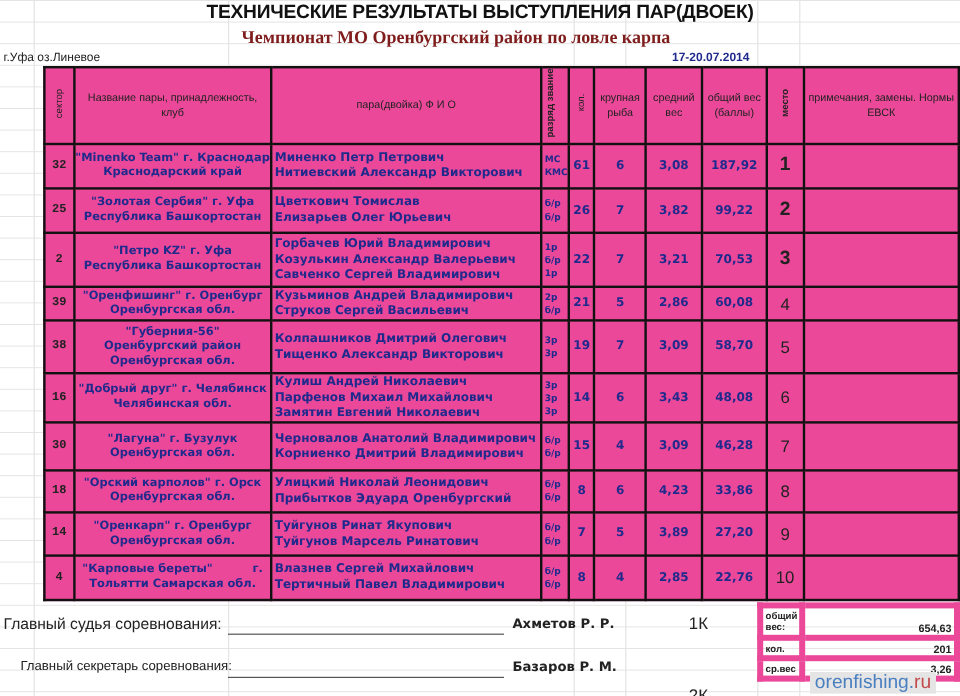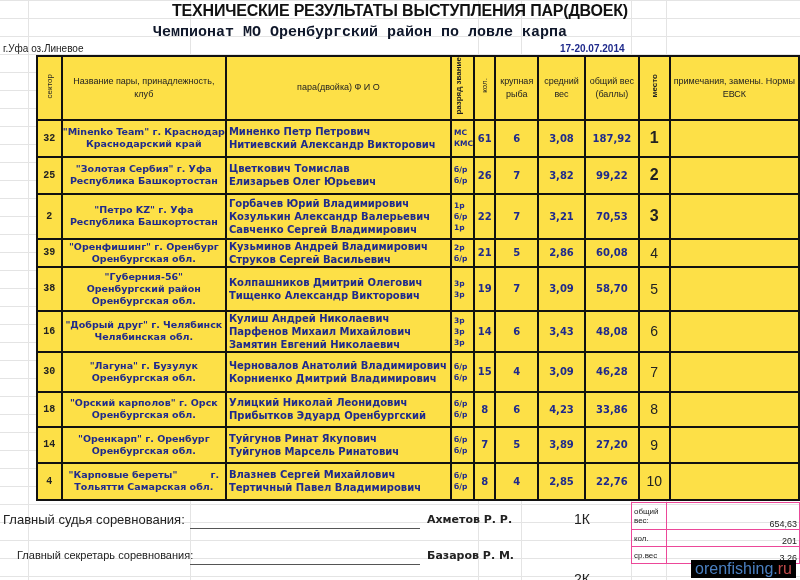--- a/index.html
+++ b/index.html
@@ -2,44 +2,44 @@
 <html><head>
 <meta charset="utf-8">
 <style>
   html, body { margin:0; padding:0; }
   body { width:800px; height:580px; background:#ffffff; position:relative; overflow:hidden; font-family:"DejaVu Sans", sans-serif; }
   .grid-bg { position:absolute; inset:0;
     background-image: linear-gradient(#e4e4e4 1px, transparent 1px);
     background-size: 100% 18px; }
   .vline { position:absolute; top:0; bottom:0; width:1px; background:#e4e4e4; }
   .title { position:absolute; left:0; width:800px; top:2px; text-align:center; font-family:"Liberation Sans", sans-serif; font-weight:bold; font-size:16px; color:#111; letter-spacing:-0.2px; }
-  .subtitle { position:absolute; left:0; width:720px; top:24px; text-align:center; font-family:Liberation Mono, monospace; font-weight:bold; font-size:15px; color:#0f172a; }
+  .subtitle { position:absolute; left:0; width:720px; top:24px; text-align:center; font-family:Liberation Serif, serif; font-weight:bold; font-size:15px; color:#7f1d1d;padding-left:20px; }
   .loc { position:absolute; left:3px; top:43px; font-family:"Liberation Sans", sans-serif; font-size:10px; color:#222; }
   .date { position:absolute; left:560px; top:43px; font-family:"Liberation Sans", sans-serif; font-size:10px; font-weight:bold; color:#1f2a8c; }
-  table.res { position:absolute; left:0; top:55px; border-collapse:collapse; table-layout:fixed; background:#fde047;margin-left:36px; }
+  table.res { position:absolute; left:0; top:55px; border-collapse:collapse; table-layout:fixed; background:#ec4899;margin-left:36px; }
   table.res td, table.res th { border:2px solid #111; padding:0; text-align:center; vertical-align:middle; overflow:hidden; }
   table.res th { font-family:"Liberation Sans", sans-serif; font-weight:normal; font-size:9px; color:#222; line-height:13px; }
   .vert { writing-mode:vertical-rl; transform:rotate(180deg); font-size:8px; line-height:9px; display:inline-block; }
   .vert-b { font-weight:bold; }
   .club { font-family:"DejaVu Sans", sans-serif; font-weight:bold; font-size:9.5px; color:#1f2a8c; line-height:12px; }
   .names { text-align:left !important; padding-left:2px !important; font-family:"DejaVu Sans", sans-serif; font-weight:bold; font-size:10px; color:#1f2a8c; line-height:13px; white-space:nowrap; }
   .sector { font-family:Liberation Mono, monospace; font-weight:bold; font-size:10px; color:#222; }
   .rank { text-align:left !important; padding-left:2px !important; font-family:"DejaVu Sans", sans-serif; font-weight:bold; font-size:7.5px; color:#1f2a8c; line-height:11px; }
   .num { font-family:"DejaVu Sans", sans-serif; font-weight:bold; font-size:10px; color:#1f2a8c; }
   .place { font-family:"Liberation Sans", sans-serif; font-size:14px; color:#222; }
   .place-top { font-weight:bold; font-size:16px; }
   .names div, .club div, .rank div { white-space:nowrap; }
   .foot-label { position:absolute; font-family:"Liberation Sans", sans-serif; color:#222; }
   .sig-line { position:absolute; height:1px; background:#555; }
   .foot-name { position:absolute; font-family:"DejaVu Sans", sans-serif; font-weight:bold; font-size:11px; color:#222; }
   .foot-cat { position:absolute; font-family:"Liberation Sans", sans-serif; font-size:14px; color:#222; }
   table.tot { position:absolute; left:631px; top:502px; border-collapse:collapse; table-layout:fixed; }
-  table.tot td { border:1px solid #ec4899; font-family:"Liberation Sans", sans-serif; font-size:8px; color:#222; padding:0 2px; }
+  table.tot td { border:5px solid #ec4899; font-family:"Liberation Sans", sans-serif; font-size:8px; color:#222; padding:0 2px;font-weight:bold; }
   table.tot td.val { text-align:right; font-size:9px; vertical-align:bottom; }
-  .watermark { position:absolute; right:4px; bottom:2px; background:#000000; padding:0 4px; font-family:"Liberation Sans", sans-serif; font-size:16px; color:#4a7fc0; }
+  .watermark { position:absolute; right:20px; bottom:2px; background:#e5e5e5; padding:0 4px; font-family:"Liberation Sans", sans-serif; font-size:16px; color:#4a7fc0; }
   .watermark span.ru { color:#c14a4a; }
 </style>
 </head>
 <body>
 
 <div class="grid-bg"></div>
 <div class="vline" style="left:28px"></div>
 <div class="vline" style="left:190px"></div>
 <div class="vline" style="left:478px"></div>
 <div class="vline" style="left:521px"></div>

